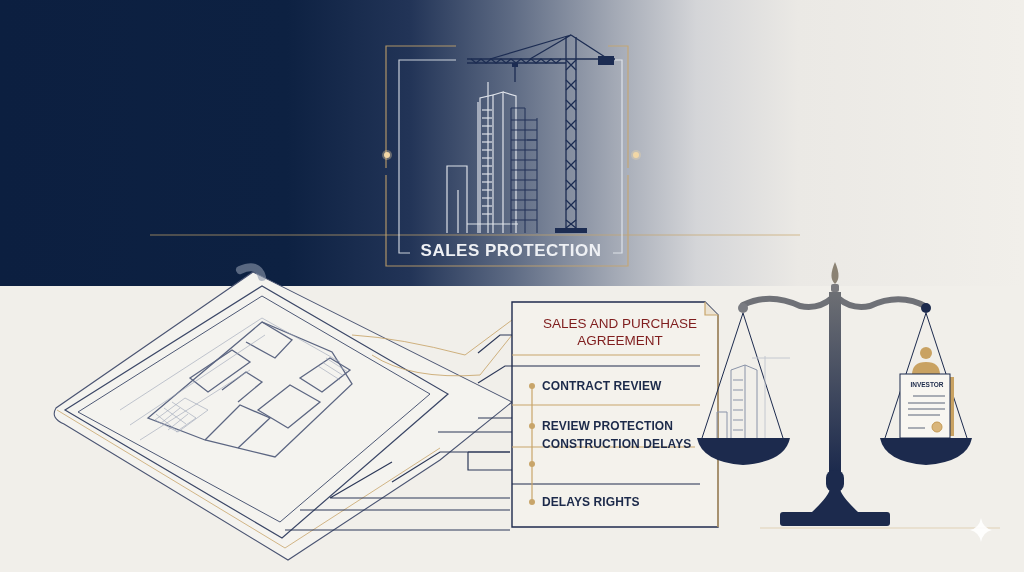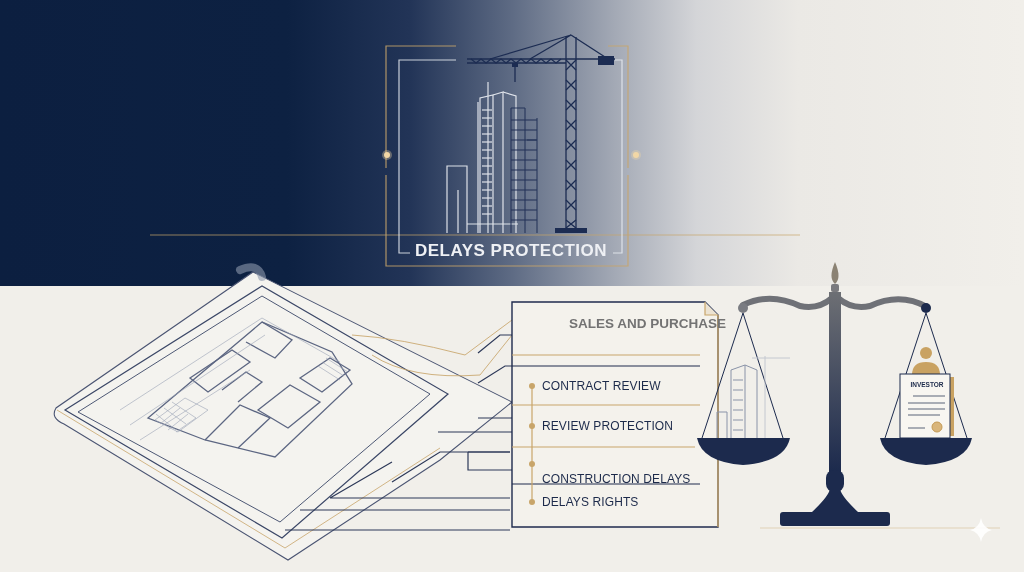--- a/index.html
+++ b/index.html
@@ -2,22 +2,22 @@
 <html><head>
 <meta charset="utf-8">
 <style>
   html, body { margin:0; padding:0; }
   body { width:1024px; height:572px; overflow:hidden; position:relative; background:#f1efea; font-family:"Liberation Sans", sans-serif; }
   .top-band { position:absolute; left:0; top:0; width:1024px; height:286px;
     background: linear-gradient(90deg, #0c1f40 0%, #0d2142 28%, #223457 40%, #5e6b84 50%, #a3a9b5 60%, #d4d5d8 68%, #ebe9e5 78%, #f1efea 100%); }
   .bottom-band { position:absolute; left:0; top:286px; width:1024px; height:286px; background:#f1efea; }
   svg.layer { position:absolute; left:0; top:0; }
   .banner-title { position:absolute; left:398px; top:241px; width:226px; text-align:center; color:#eef0f4; font-weight:bold; font-size:17px; letter-spacing:0.5px; }
-  .doc-title { position:absolute; left:514px; top:315px; width:212px; text-align:right; color:#737373; font-weight:bold; font-size:13.5px; line-height:17px; }
-  .doc-item { position:absolute; left:542px; color:#1c2a4a; font-weight:normal; font-size:12px; letter-spacing:0.1px; }
+  .doc-title { position:absolute; left:514px; top:315px; width:212px; text-align:center; color:#7f1d1d; font-weight:normal; font-size:13.5px; line-height:17px; }
+  .doc-item { position:absolute; left:542px; color:#1c2a4a; font-weight:bold; font-size:12px; letter-spacing:0.1px; }
   .investor-label { position:absolute; left:905px; top:381px; width:44px; text-align:center; font-size:6.5px; font-weight:bold; color:#1c2a4a; }
 </style>
 </head>
 <body>
 
 <div class="top-band"></div>
 <div class="bottom-band"></div>
 
 <svg class="layer" width="1024" height="572">
 
@@ -85,21 +85,21 @@
     <path d="M467 59 H615 M467 63 H566"></path>
     <path d="M471 59 L476 63 L481 59 L486 63 L491 59 L496 63 L501 59 L506 63 L511 59 L516 63 L521 59 L526 63 L531 59 L536 63 L541 59 L546 63 L551 59 L556 63 L561 59"></path>
     <path d="M571 35 L490 59 M571 35 L530 59 M571 35 L605 57"></path>
     <line x1="515" y1="63" x2="515" y2="82"></line>
   </g>
   <rect x="598" y="56" width="16" height="9" fill="#1c2c52"></rect>
   <rect x="555" y="228" width="32" height="5" fill="#1c2c52"></rect>
   <rect x="512" y="63" width="6" height="4" fill="#1c2c52"></rect>
 </svg>
 
-<div class="banner-title">DELAYS PROTECTION</div>
+<div class="banner-title">SALES PROTECTION</div>
 
 <svg class="layer" width="1024" height="572">
   <g fill="none">
 
     <path d="M253 272 L56 408 Q50 418 64 424 L288 560 L440 460 L512 402 L253 272 Z" fill="#f4f3ef" stroke="#4a5472" stroke-width="1.1"></path>
     <path d="M240 270 Q258 262 262 277" stroke="#8c98ac" stroke-width="8" stroke-linecap="round" opacity="0.6"></path>
     <path d="M65 410 L262 286 L448 394 L282 538 Z" stroke="#3a4666" stroke-width="1.2"></path>
     <path d="M78 412 L262 296 L430 394 L280 522 Z" stroke="#3a4666" stroke-width="0.9"></path>
     <path d="M57 410 L285 548 L440 448" stroke="#c8a56a" stroke-width="1" opacity="0.8"></path>
 
@@ -147,24 +147,25 @@
   <line x1="512" y1="484" x2="700" y2="484" stroke="#1f2b4d" stroke-width="1"></line>
   <line x1="532" y1="386" x2="532" y2="503" stroke="#c8a56a" stroke-width="1.2"></line>
   <circle cx="532" cy="386" r="3" fill="#c8a56a"></circle>
   <circle cx="532" cy="426" r="3" fill="#c8a56a"></circle>
   <circle cx="532" cy="464" r="3" fill="#c8a56a"></circle>
   <circle cx="532" cy="502" r="3" fill="#c8a56a"></circle>
 </svg>
 
 <div class="doc-title">
   <div>SALES AND PURCHASE</div>
+  <div>AGREEMENT</div>
 </div>
 <div class="doc-item" style="top:379px">CONTRACT REVIEW</div>
 <div class="doc-item" style="top:419px">REVIEW PROTECTION</div>
-<div class="doc-item" style="top:472px">CONSTRUCTION DELAYS</div>
+<div class="doc-item" style="top:437px">CONSTRUCTION DELAYS</div>
 <div class="doc-item" style="top:495px">DELAYS RIGHTS</div>
 
 <svg class="layer" width="1024" height="572">
   <defs>
     <linearGradient id="pole" x1="0" y1="0" x2="0" y2="1">
       <stop offset="0" stop-color="#6d6f74"></stop>
       <stop offset="1" stop-color="#1c2a4d"></stop>
     </linearGradient>
   </defs>
 

